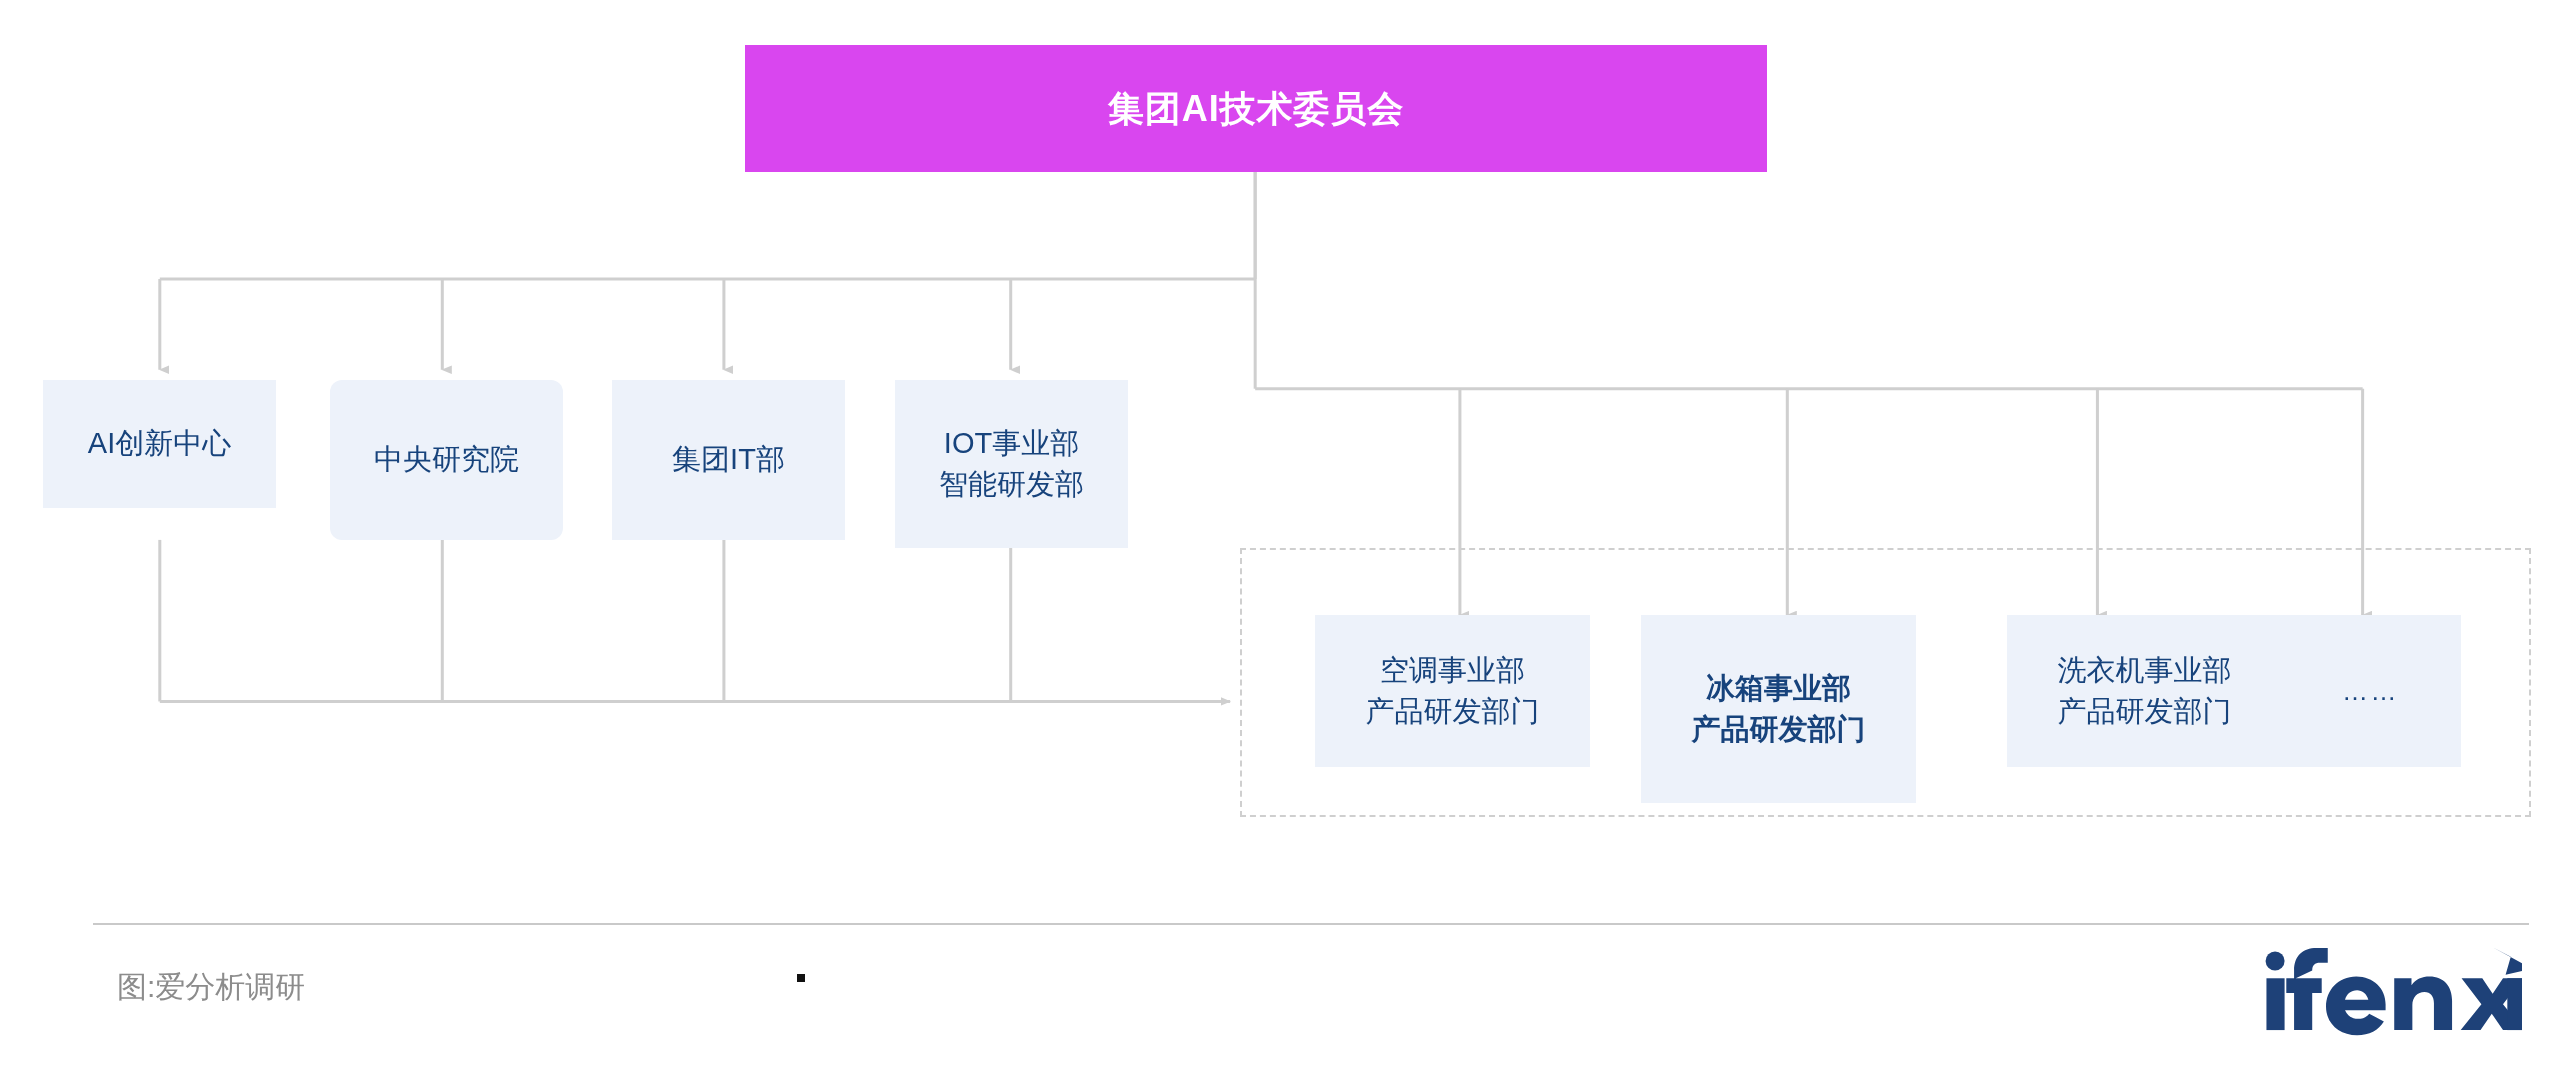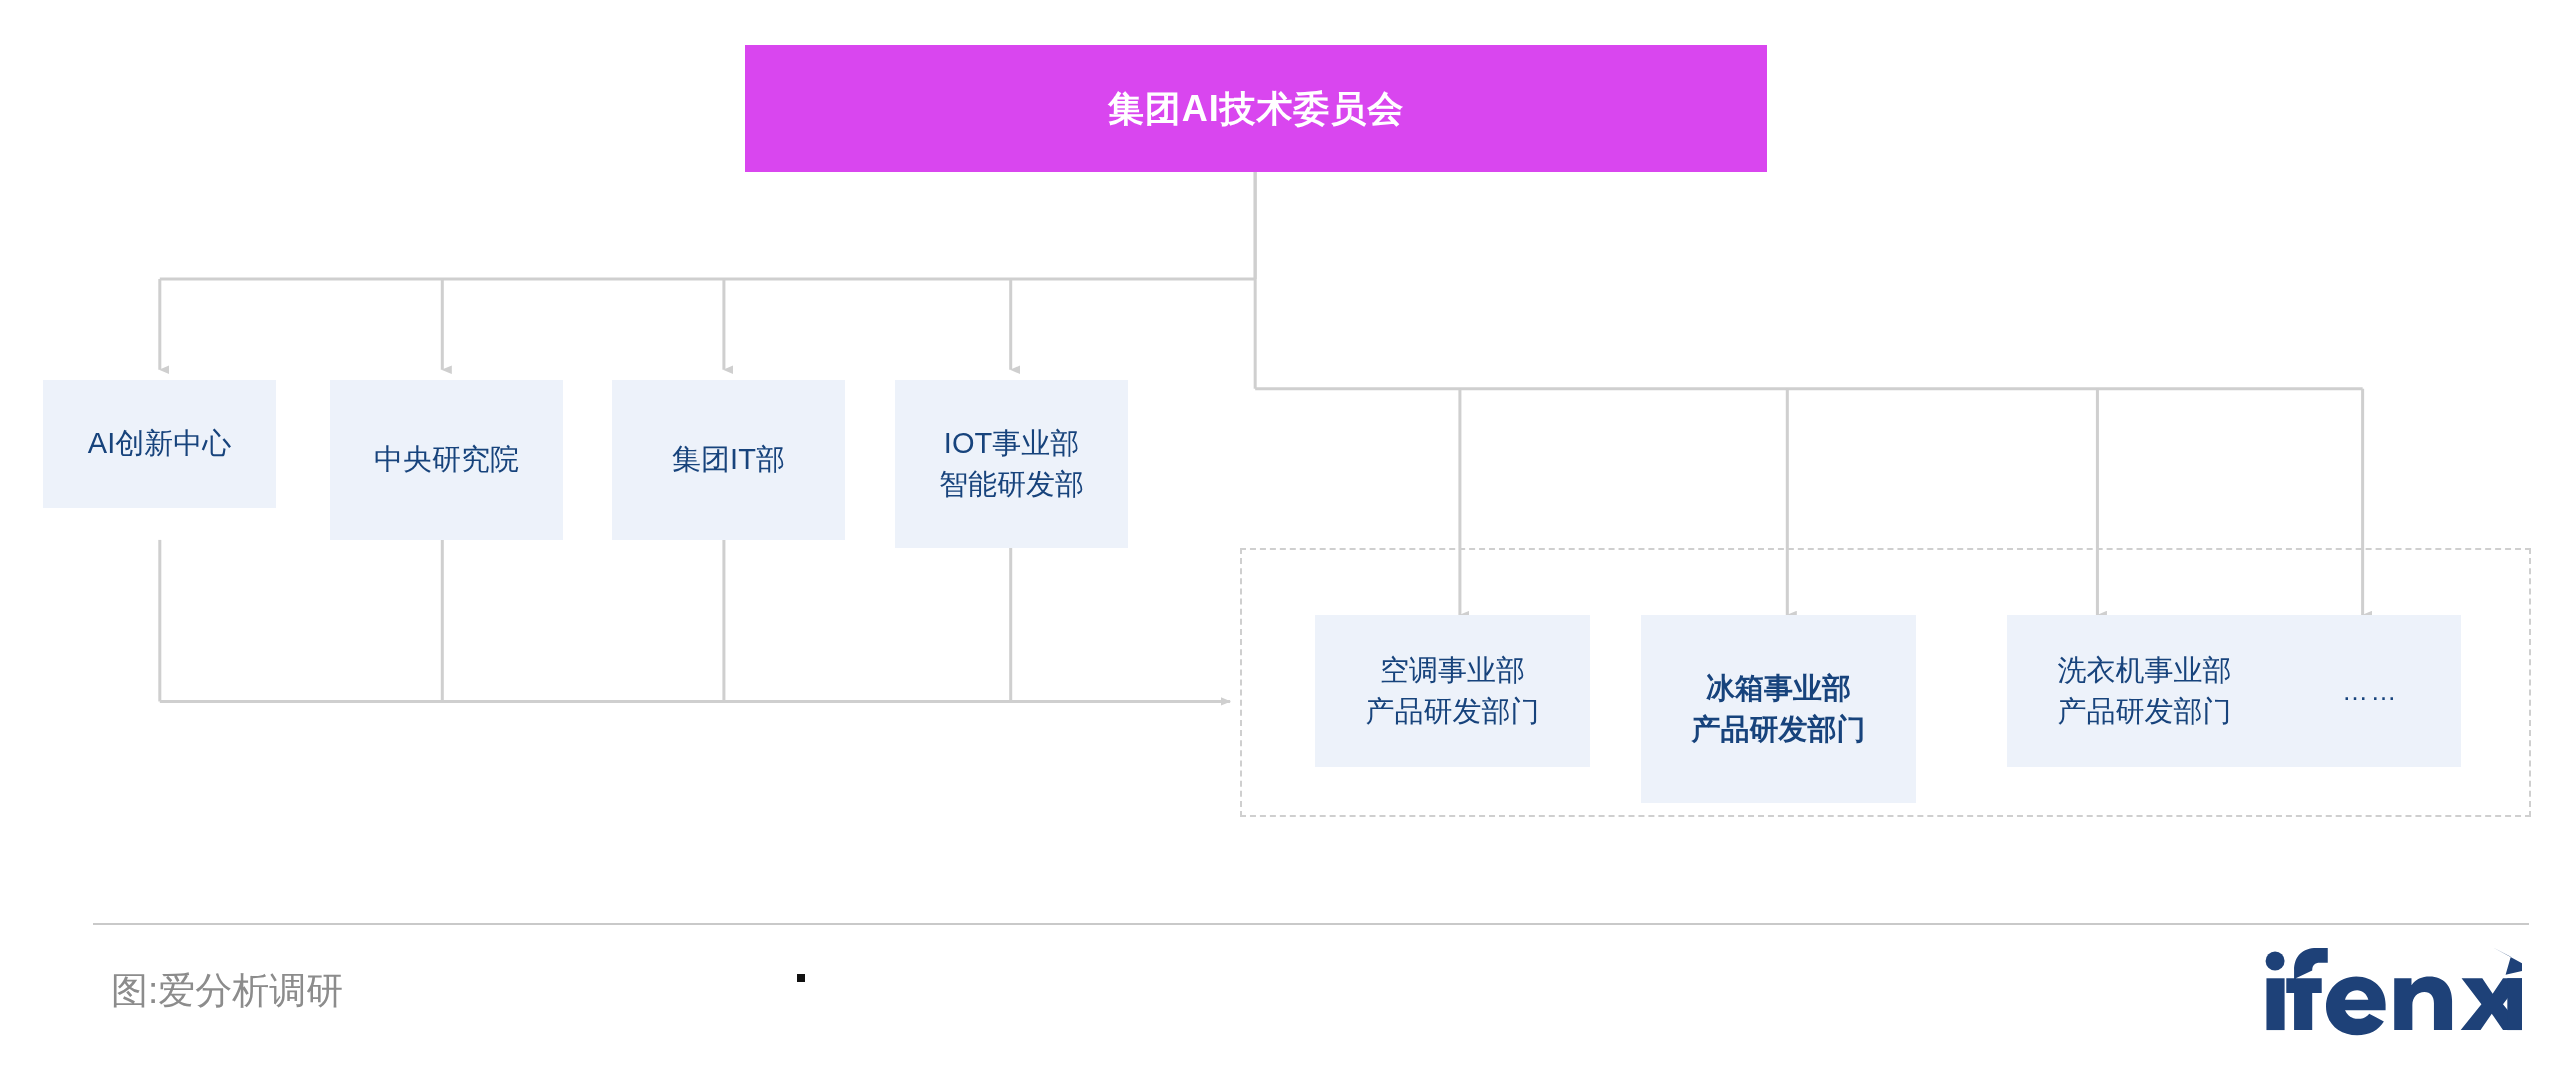--- a/index.html
+++ b/index.html
@@ -88,24 +88,24 @@
   .footer-rule {
     position: absolute;
     left: 93px;
     top: 923px;
     width: 2436px;
     height: 1.7px;
     background: #c9c9c9;
   }
   .footer-source {
     position: absolute;
-    left: 111px;
+    left: 117px;
     top: 969px;
     color: #8c8c8c;
-    font-size: 37px;
+    font-size: 30px;
     line-height: 1.2;
     white-space: nowrap;
   }
   .footer-dot {
     position: absolute;
     left: 797px;
     top: 974px;
     width: 7.8px;
     height: 7.8px;
     background: #111111;
@@ -163,21 +163,21 @@
 
   <div class="group-box"></div>
 
   <div class="root-node">
     <span class="node-title">集团AI技术委员会</span>
   </div>
 
   <div class="node" style="left:43px; top:380px; width:233px; height:128px;">
     <span class="node-label">AI创新中心</span>
   </div>
-  <div class="node" style="left:330px; top:380px; width:233px; height:160px;">
+  <div class="node" style="left:330px; top:380px; width:233px; height:160px;border-radius:12px;">
     <span class="node-label">中央研究院</span>
   </div>
   <div class="node" style="left:612px; top:380px; width:233px; height:160px;">
     <span class="node-label">集团IT部</span>
   </div>
   <div class="node" style="left:895px; top:380px; width:233px; height:168px;">
     <span class="node-label">IOT事业部
 智能研发部</span>
   </div>
 

